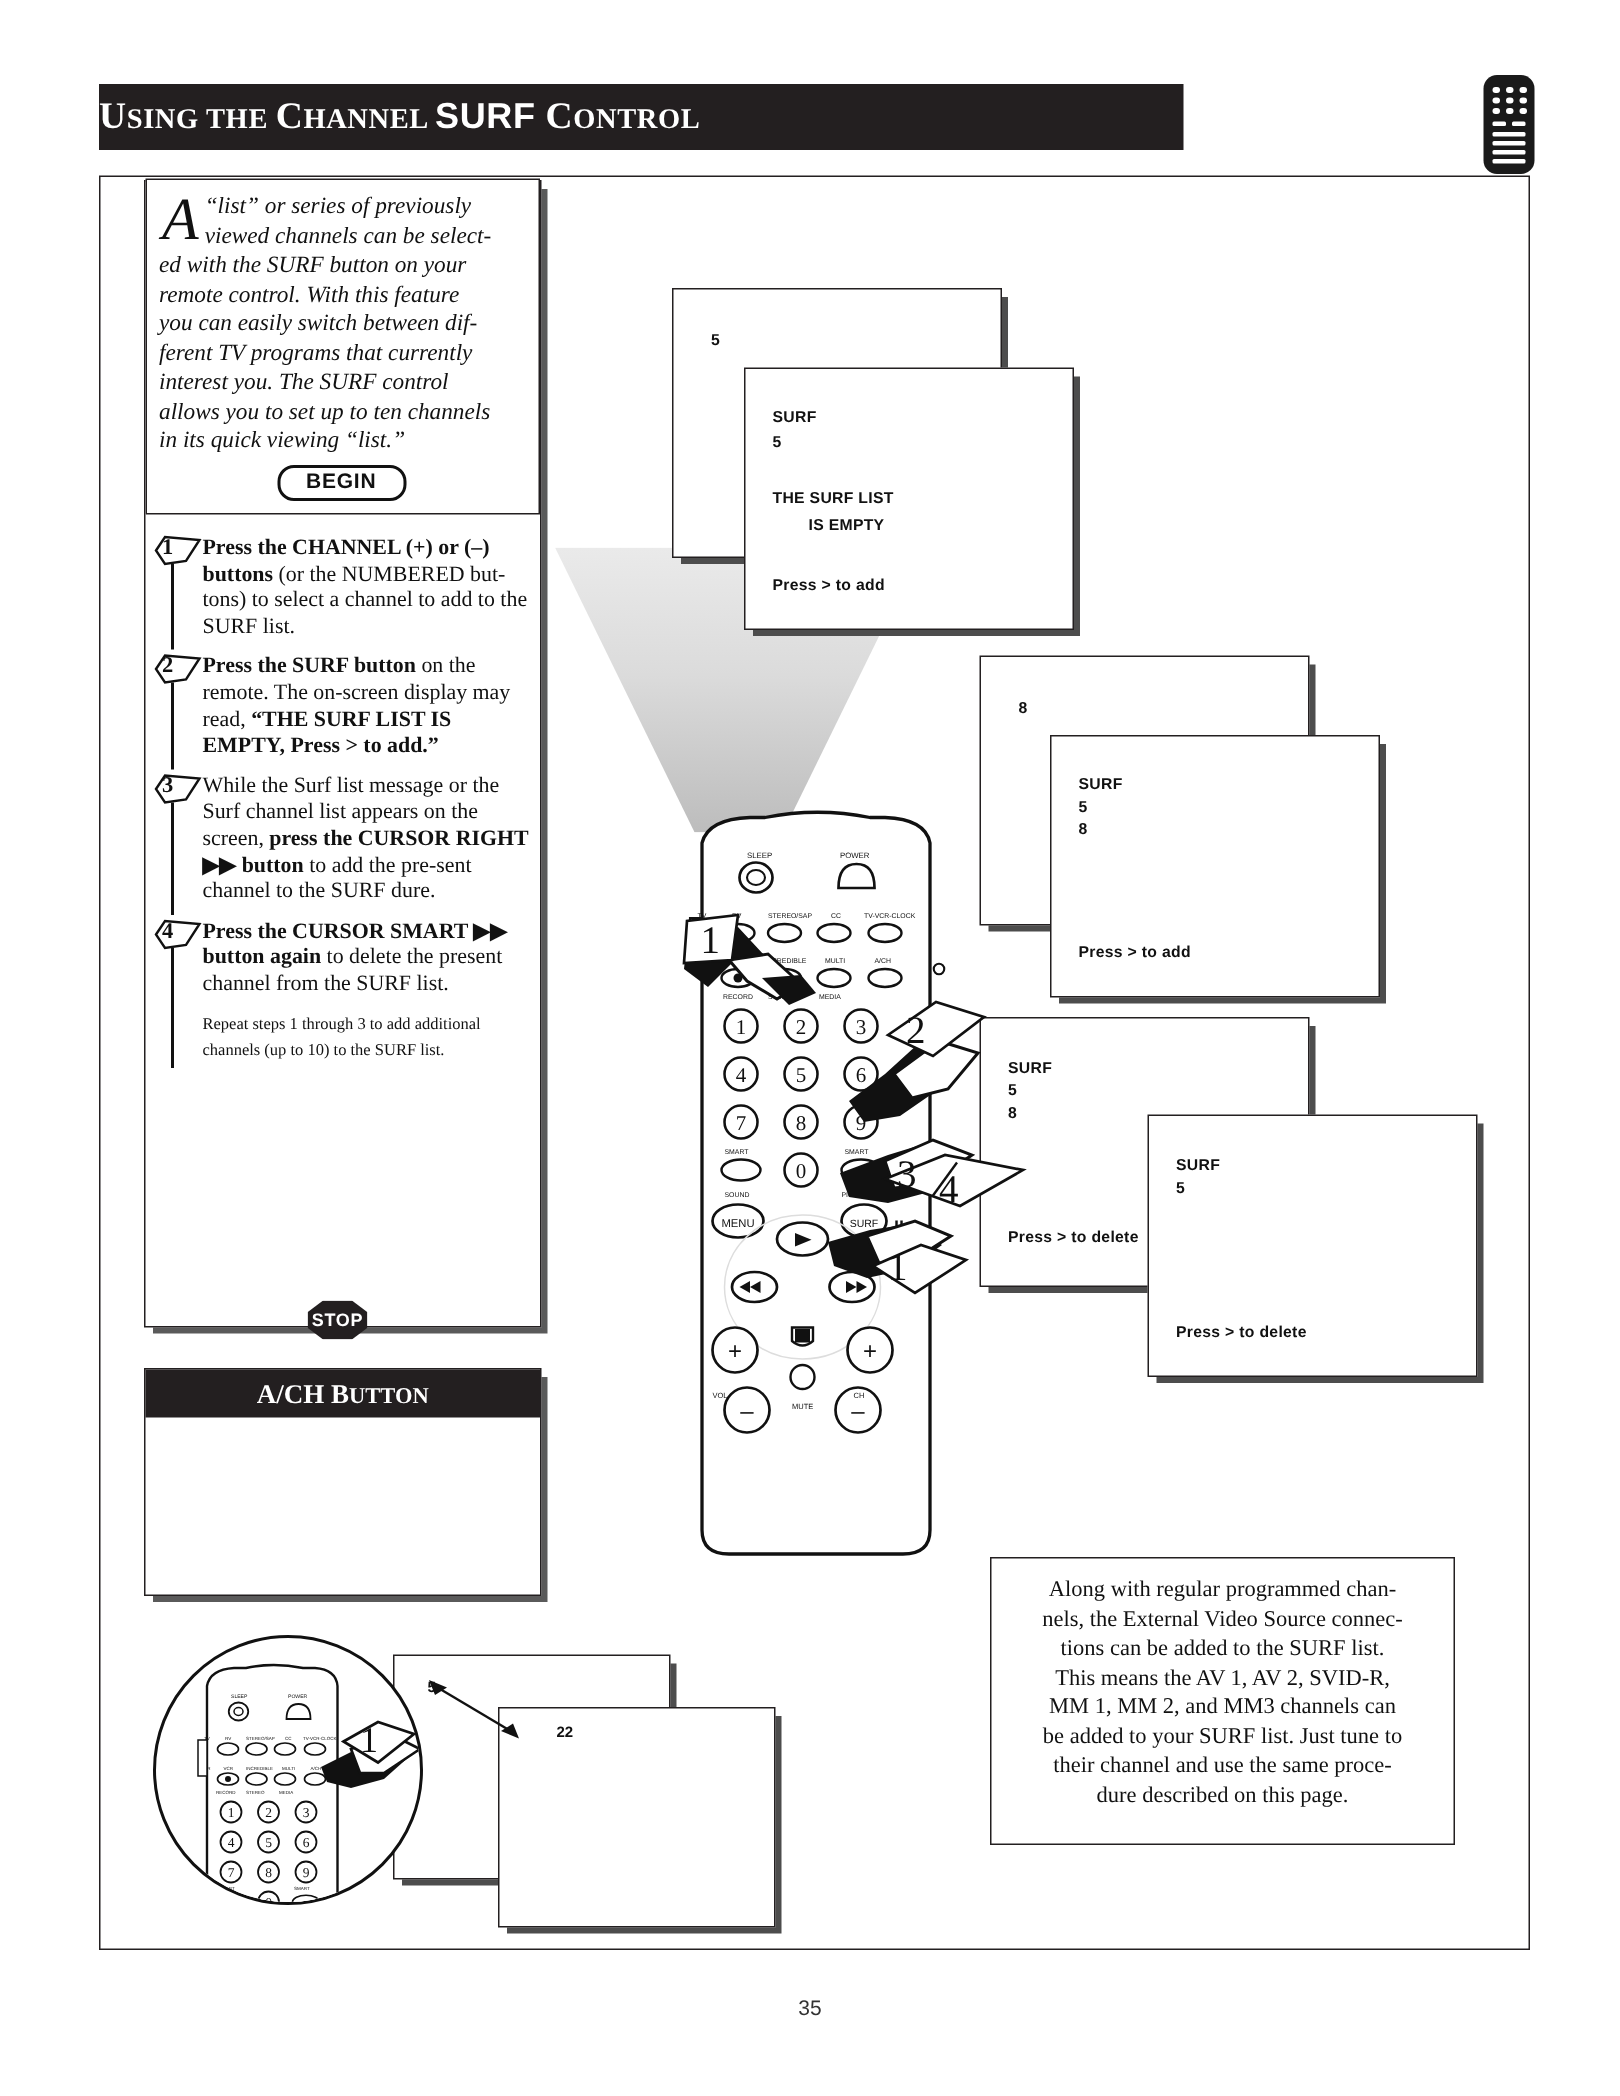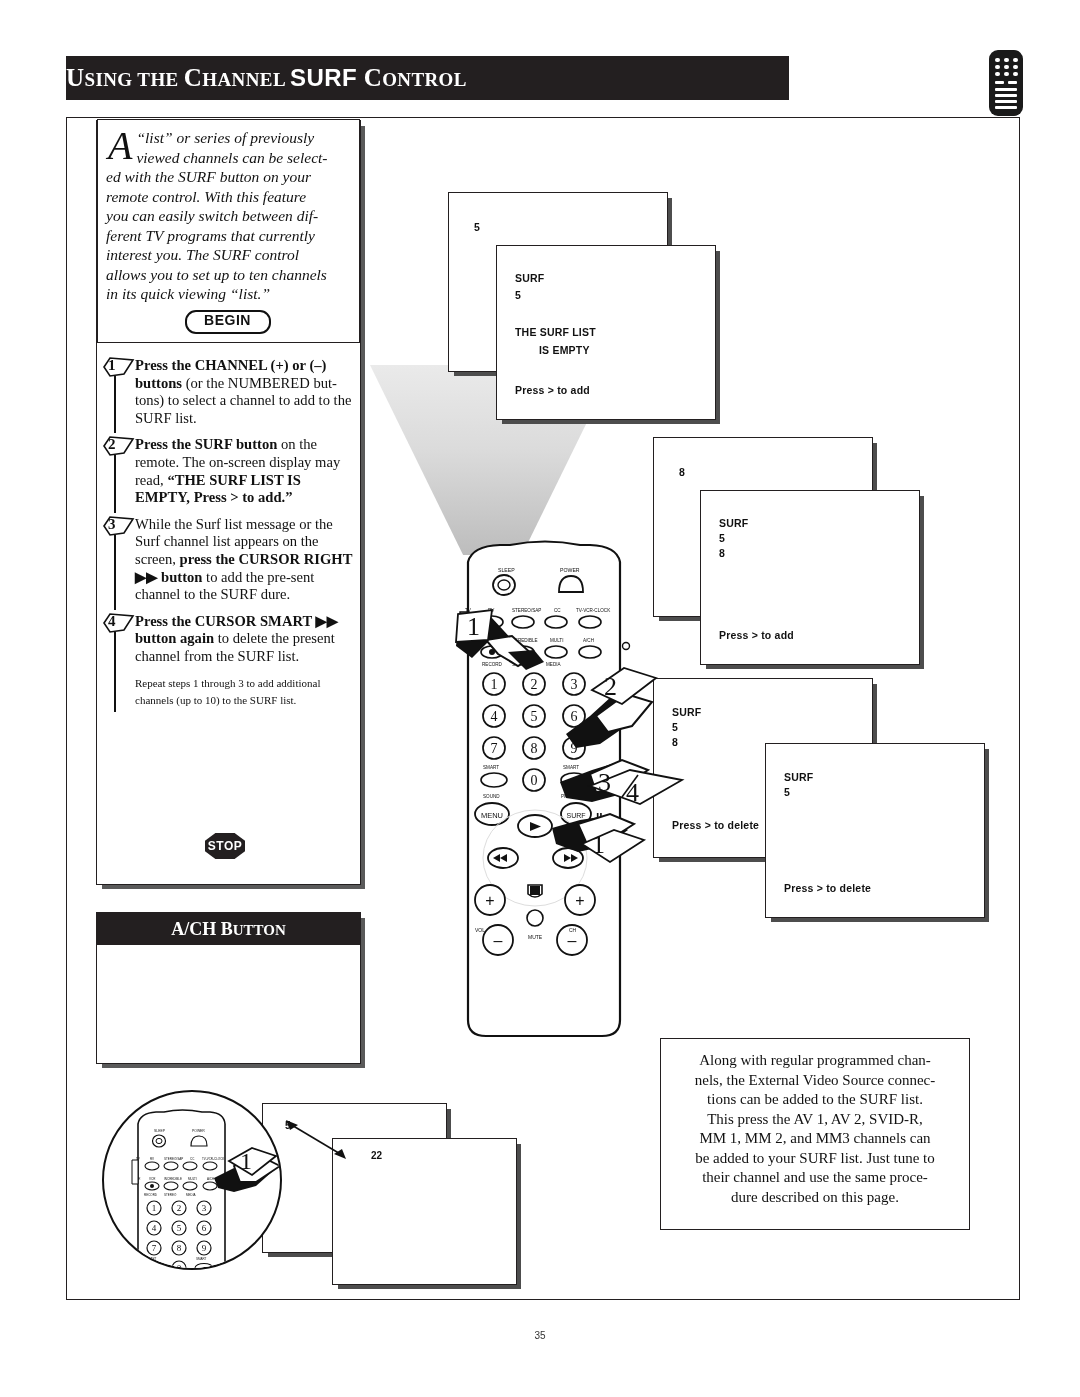--- a/index.html
+++ b/index.html
@@ -86,21 +86,21 @@
   .plain{font-size:11px;line-height:17.6px;color:#111;margin-bottom:6px;
          padding-left:30px;position:relative;}
   .plain .bar{position:absolute;left:9px;top:-4px;bottom:-2px;width:2px;background:#111;}
   #stop-badge{
     position:absolute;left:108px;top:712px;width:40px;height:26px;
   }
   #stop-badge .oct{
     width:40px;height:26px;background:#231f20;
     clip-path:polygon(26% 0,74% 0,100% 30%,100% 70%,74% 100%,26% 100%,0 70%,0 30%);
     color:#fff;font-family:"Liberation Sans",sans-serif;font-size:12px;
-    font-weight:bold;text-align:center;line-height:26px;letter-spacing:.5px;
+    font-weight:bold;text-align:center;line-height:26px;letter-spacing:.5px;margin-top:34px;
   }
 
   
   #ach-panel{
     position:absolute;left:96px;top:912px;width:265px;height:152px;
     border:1.5px solid #231f20;background:#fff;box-sizing:border-box;
     box-shadow:5px 5px 0 -1px #5a5a5a;
   }
   #ach-head{
     height:32px;background:#231f20;color:#fff;text-align:center;
@@ -143,21 +143,21 @@
   .flag{position:absolute;}
 
   
   #circle-inset{
     position:absolute;left:102px;top:1090px;width:176px;height:176px;
     border:2.5px solid #111;border-radius:50%;background:#fff;overflow:hidden;
   }
   
   #footer-page{
     position:absolute;left:0;right:0;top:1330px;text-align:center;
-    font-family:"Liberation Sans",sans-serif;font-size:10px;color:#333;
+    font-family:"Liberation Sans",sans-serif;font-size:14px;color:#333;
   }
 
   svg{overflow:visible;}
 </style>
 </head>
 <body>
 
 <div id="header-bar">
   <div id="header-title">
     <span class="big">U</span><span class="sc">SING THE </span><span class="big">C</span><span class="sc">HANNEL </span><span class="sf">SURF</span><span class="big"> C</span><span class="sc">ONTROL</span>
@@ -309,21 +309,21 @@
   <polygon points="6,5 18,10 10,15" fill="#111"></polygon>
   <polygon points="66,44 54,39 62,34" fill="#111"></polygon>
 </svg>
 <span style="position:absolute;left:285px;top:1120px;font-family:'Liberation Sans',sans-serif;font-size:10px;font-weight:bold;color:#111;">5</span>
 <span style="position:absolute;left:371px;top:1150px;font-family:'Liberation Sans',sans-serif;font-size:10px;font-weight:bold;color:#111;">22</span>
 
 <div id="info-box">
   <div>Along with regular programmed chan-</div>
   <div>nels, the External Video Source connec-</div>
   <div>tions can be added to the SURF list.</div>
-  <div>This press the AV 1, AV 2, SVID-R,</div>
+  <div>This means the AV 1, AV 2, SVID-R,</div>
   <div>MM 1, MM 2, and MM3 channels can</div>
   <div>be added to your SURF list. Just tune to</div>
   <div>their channel and use the same proce-</div>
   <div>dure described on this page.</div>
 </div>
 
 <svg style="position:absolute;left:450px;top:540px;width:190px;height:500px;" viewBox="0 0 190 500">
 
   <path d="M18,22 Q22,6 50,5 L60,5 Q95,-2 130,5 L140,5 Q167,6 170,22 L170,480 Q170,496 152,496 L36,496 Q18,496 18,480 Z" fill="#fff" stroke="#111" stroke-width="2.2"></path>
 

